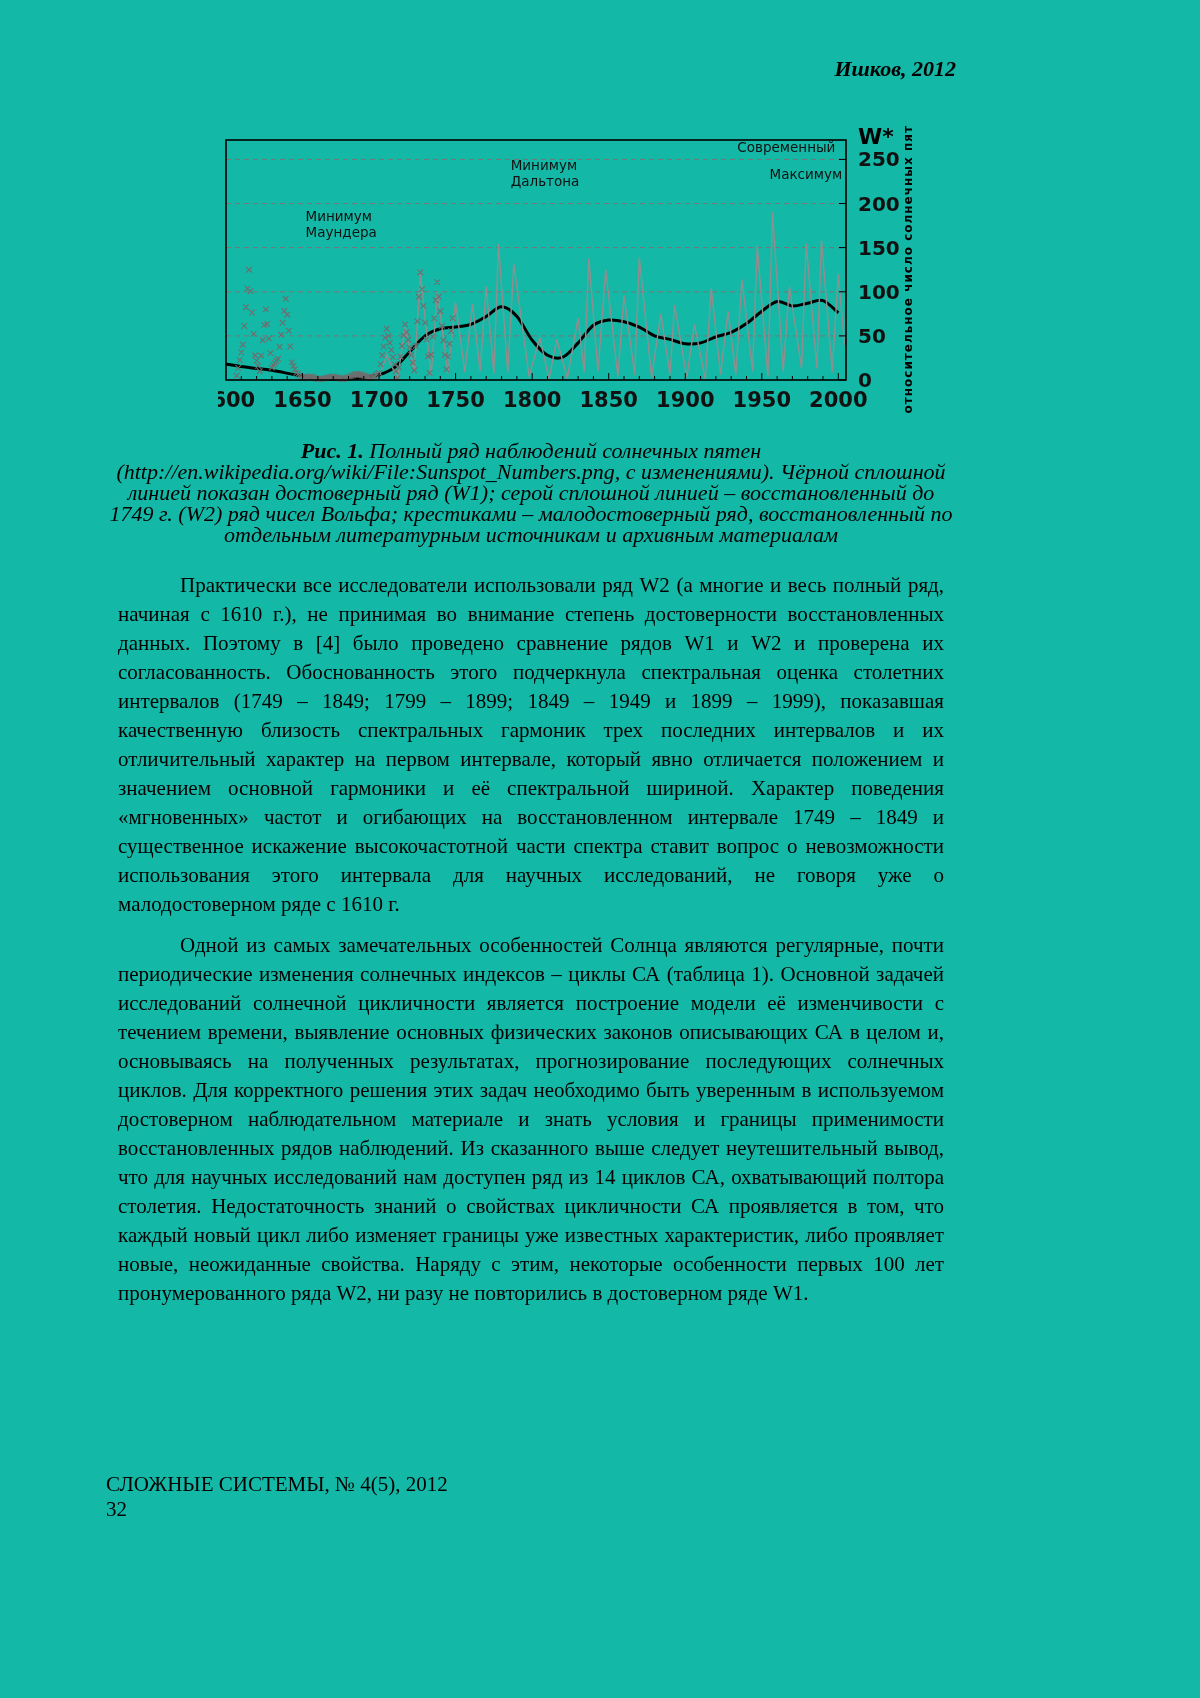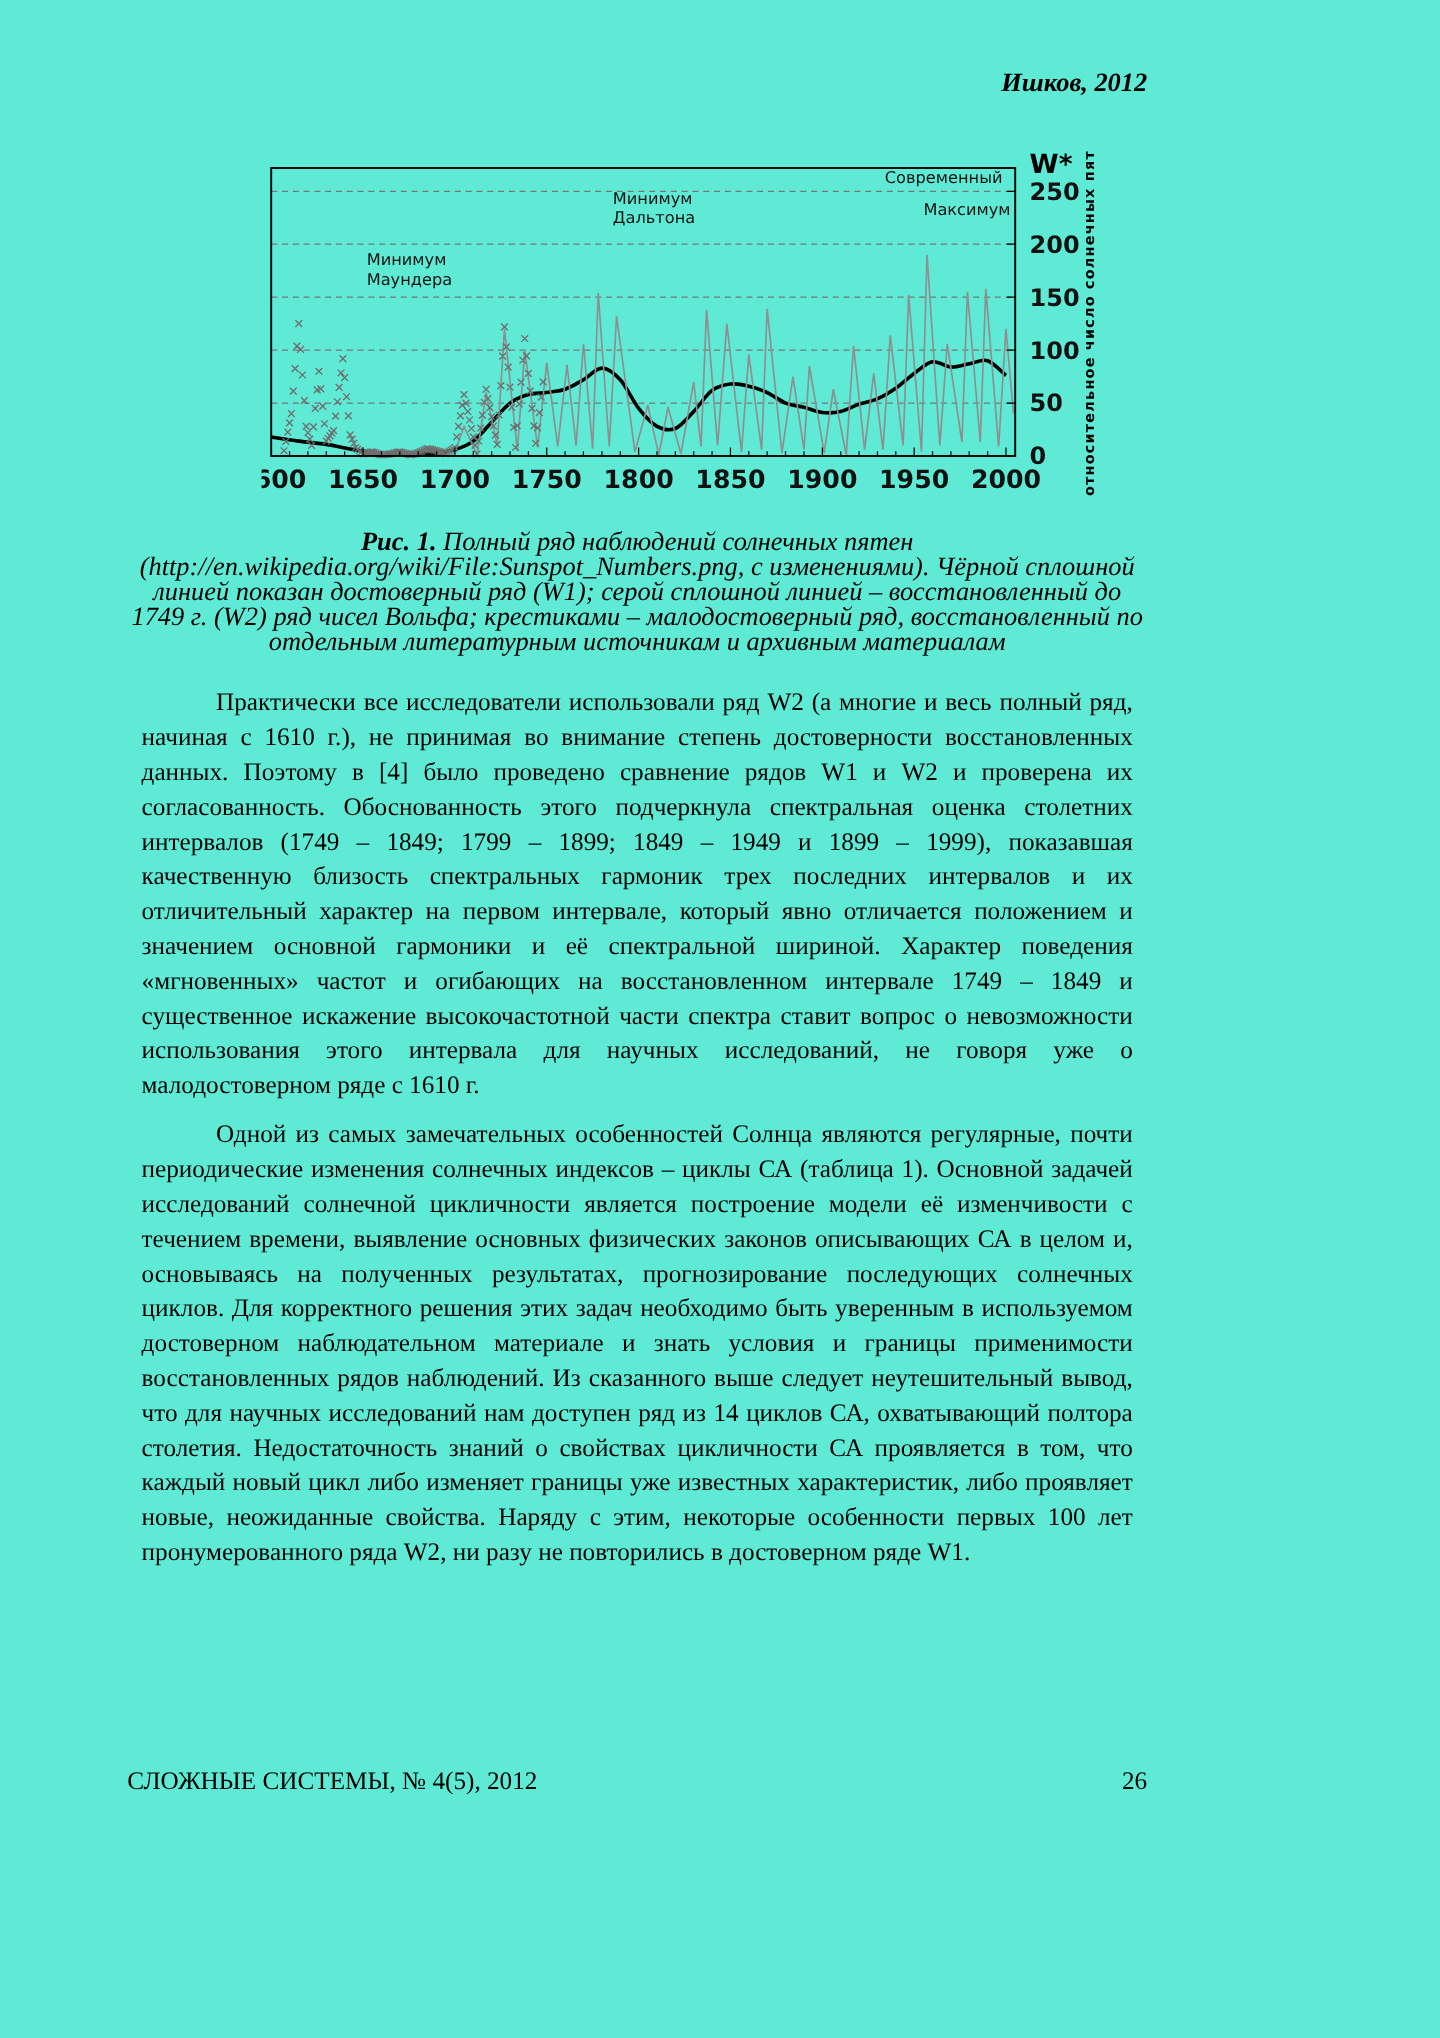--- a/index.html
+++ b/index.html
@@ -1,26 +1,26 @@
 <!DOCTYPE html>
 <html><head>
 <meta charset="utf-8">
 <style>
   html,body{margin:0;padding:0;background:#ffffff;}
-  .page{width:1200px;height:1698px;position:relative;background:#5eead4;
+  .page{width:1200px;height:1698px;position:relative;background:#14b8a6;
         font-family:"Liberation Serif",serif;color:#000;box-sizing:border-box;overflow:hidden;}
   .content{width:850px;margin-left:106px;padding-top:56px;}
   .header{text-align:right;font-size:22px;font-weight:bold;font-style:italic;line-height:26px;}
   .chart-wrap{margin:44px 0 0 112px;width:700px;height:296px;}
   .caption{margin:18px 0 0 0;text-align:center;font-style:italic;font-size:22px;line-height:21px;}
   .caption .cap-label{font-weight:bold;}
   .bodytext{margin-top:26px;font-size:21px;line-height:29px;text-align:justify;}
   .bodytext p{margin:12px;text-indent:62px;}
   .footer{position:absolute;left:106px;top:1472px;width:850px;display:flex;
-          justify-content:space-between;font-size:21px;}
+          justify-content:space-between;font-size:21px;flex-direction:column;}
   
   .xlab{font:bold 21px "DejaVu Sans",sans-serif;fill:#111;}
   .ylab{font:bold 20px "DejaVu Sans",sans-serif;fill:#111;}
   .wlab{font:bold 22px "DejaVu Sans",sans-serif;fill:#000;}
   .rlab{font:bold 12px "DejaVu Sans",sans-serif;fill:#000;letter-spacing:1px;}
   .alab{font:13.5px "DejaVu Sans",sans-serif;fill:#111;}
 </style>
 </head>
 <body>
 
@@ -111,15 +111,15 @@
     <p class="caption"><span class="cap-label">Рис. 1.</span> <span>Полный ряд наблюдений солнечных пятен (http://en.wikipedia.org/wiki/File:Sunspot_Numbers.png, с изменениями). Чёрной сплошной линией показан достоверный ряд (W1); серой сплошной линией – восстановленный до 1749 г. (W2) ряд чисел Вольфа; крестиками – малодостоверный ряд, восстановленный по отдельным литературным источникам и архивным материалам</span></p>
 
     <div class="bodytext">
       <p>Практически все исследователи использовали ряд W2 (а многие и весь полный ряд, начиная с 1610 г.), не принимая во внимание степень достоверности восстановленных данных. Поэтому в [4] было проведено сравнение рядов W1 и W2 и проверена их согласованность. Обоснованность этого подчеркнула спектральная оценка столетних интервалов (1749 – 1849; 1799 – 1899; 1849 – 1949 и 1899 – 1999), показавшая качественную близость спектральных гармоник трех последних интервалов и их отличительный характер на первом интервале, который явно отличается положением и значением основной гармоники и её спектральной шириной. Характер поведения «мгновенных» частот и огибающих на восстановленном интервале 1749 – 1849 и существенное искажение высокочастотной части спектра ставит вопрос о невозможности использования этого интервала для научных исследований, не говоря уже о малодостоверном ряде с 1610 г.</p>
       <p>Одной из самых замечательных особенностей Солнца являются регулярные, почти периодические изменения солнечных индексов – циклы СА (таблица 1). Основной задачей исследований солнечной цикличности является построение модели её изменчивости с течением времени, выявление основных физических законов описывающих СА в целом и, основываясь на полученных результатах, прогнозирование последующих солнечных циклов. Для корректного решения этих задач необходимо быть уверенным в используемом достоверном наблюдательном материале и знать условия и границы применимости восстановленных рядов наблюдений. Из сказанного выше следует неутешительный вывод, что для научных исследований нам доступен ряд из 14 циклов СА, охватывающий полтора столетия. Недостаточность знаний о свойствах цикличности СА проявляется в том, что каждый новый цикл либо изменяет границы уже известных характеристик, либо проявляет новые, неожиданные свойства. Наряду с этим, некоторые особенности первых 100 лет пронумерованного ряда W2, ни разу не повторились в достоверном ряде W1.</p>
     </div>
   </div>
 
   <div class="footer">
     <span>СЛОЖНЫЕ СИСТЕМЫ, № 4(5), 2012</span>
-    <span>26</span>
+    <span>32</span>
   </div>
 </div>
 
 </body></html>

